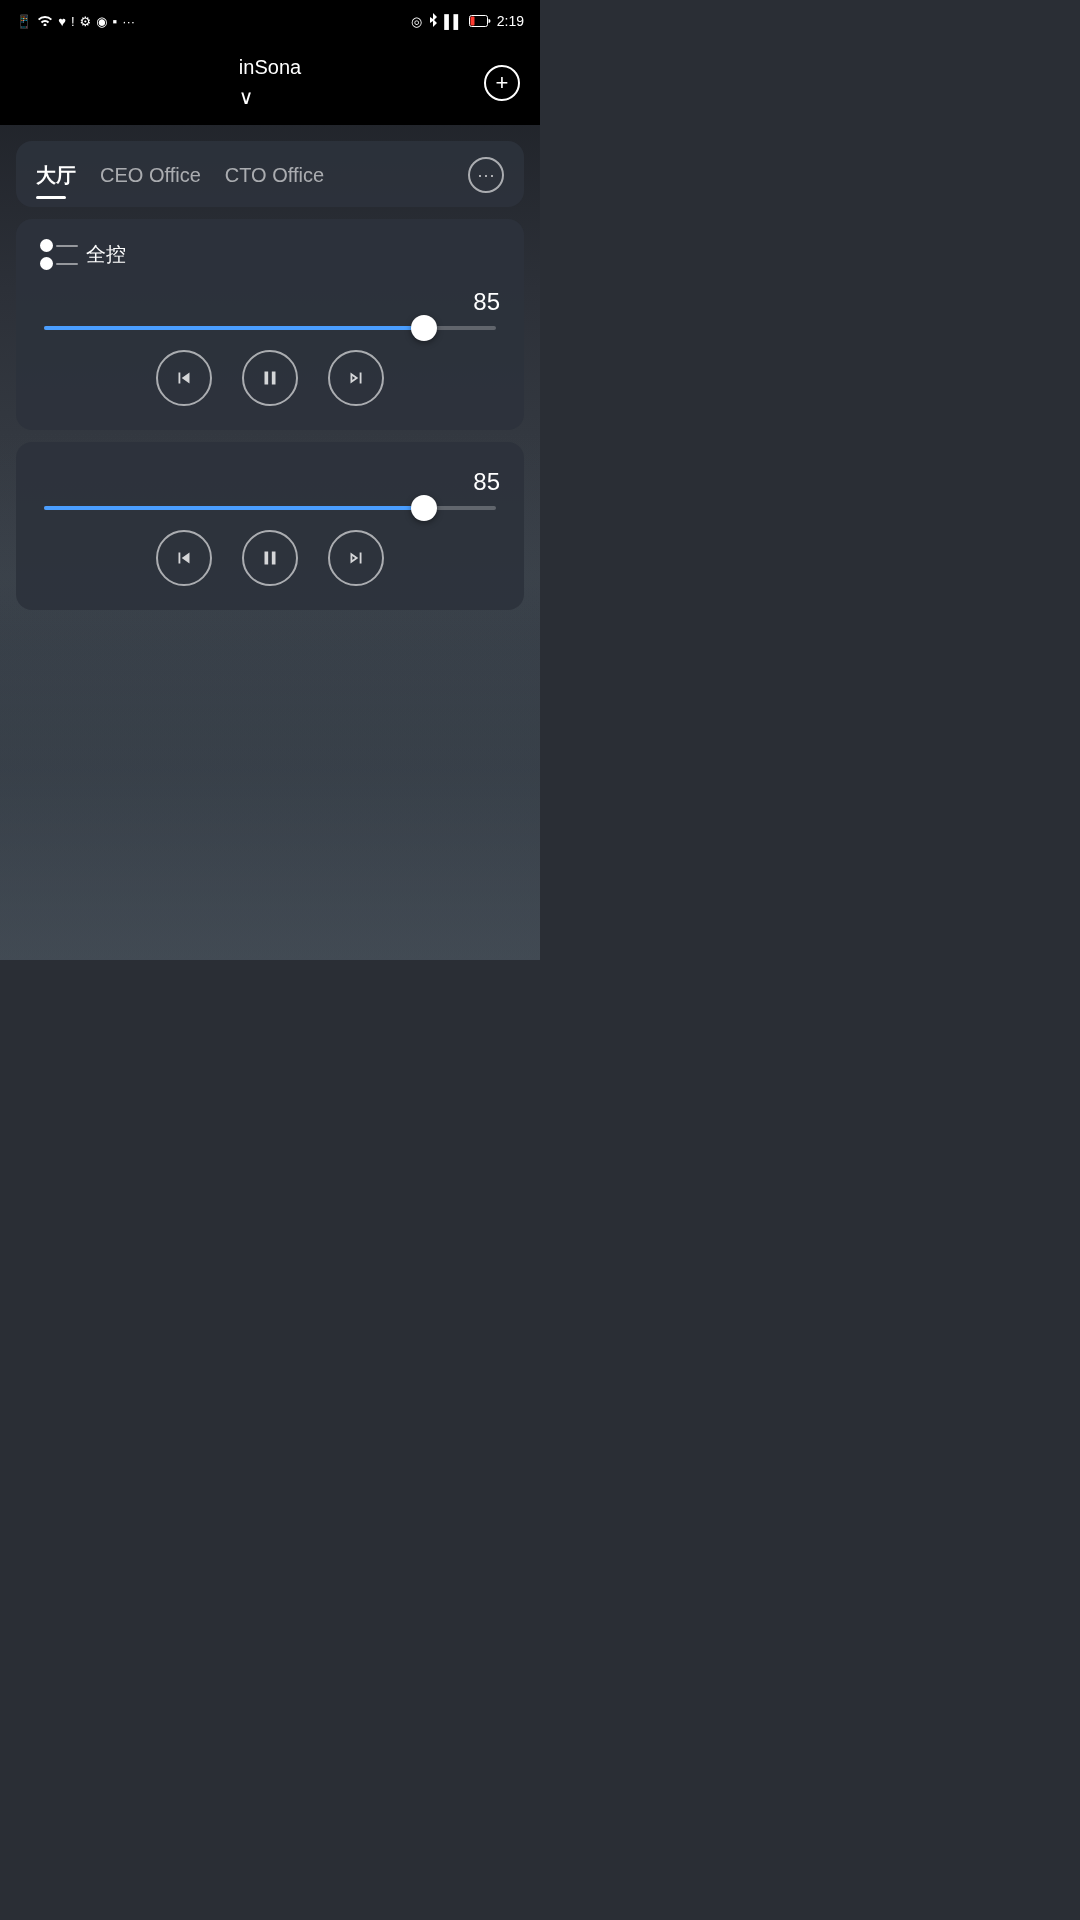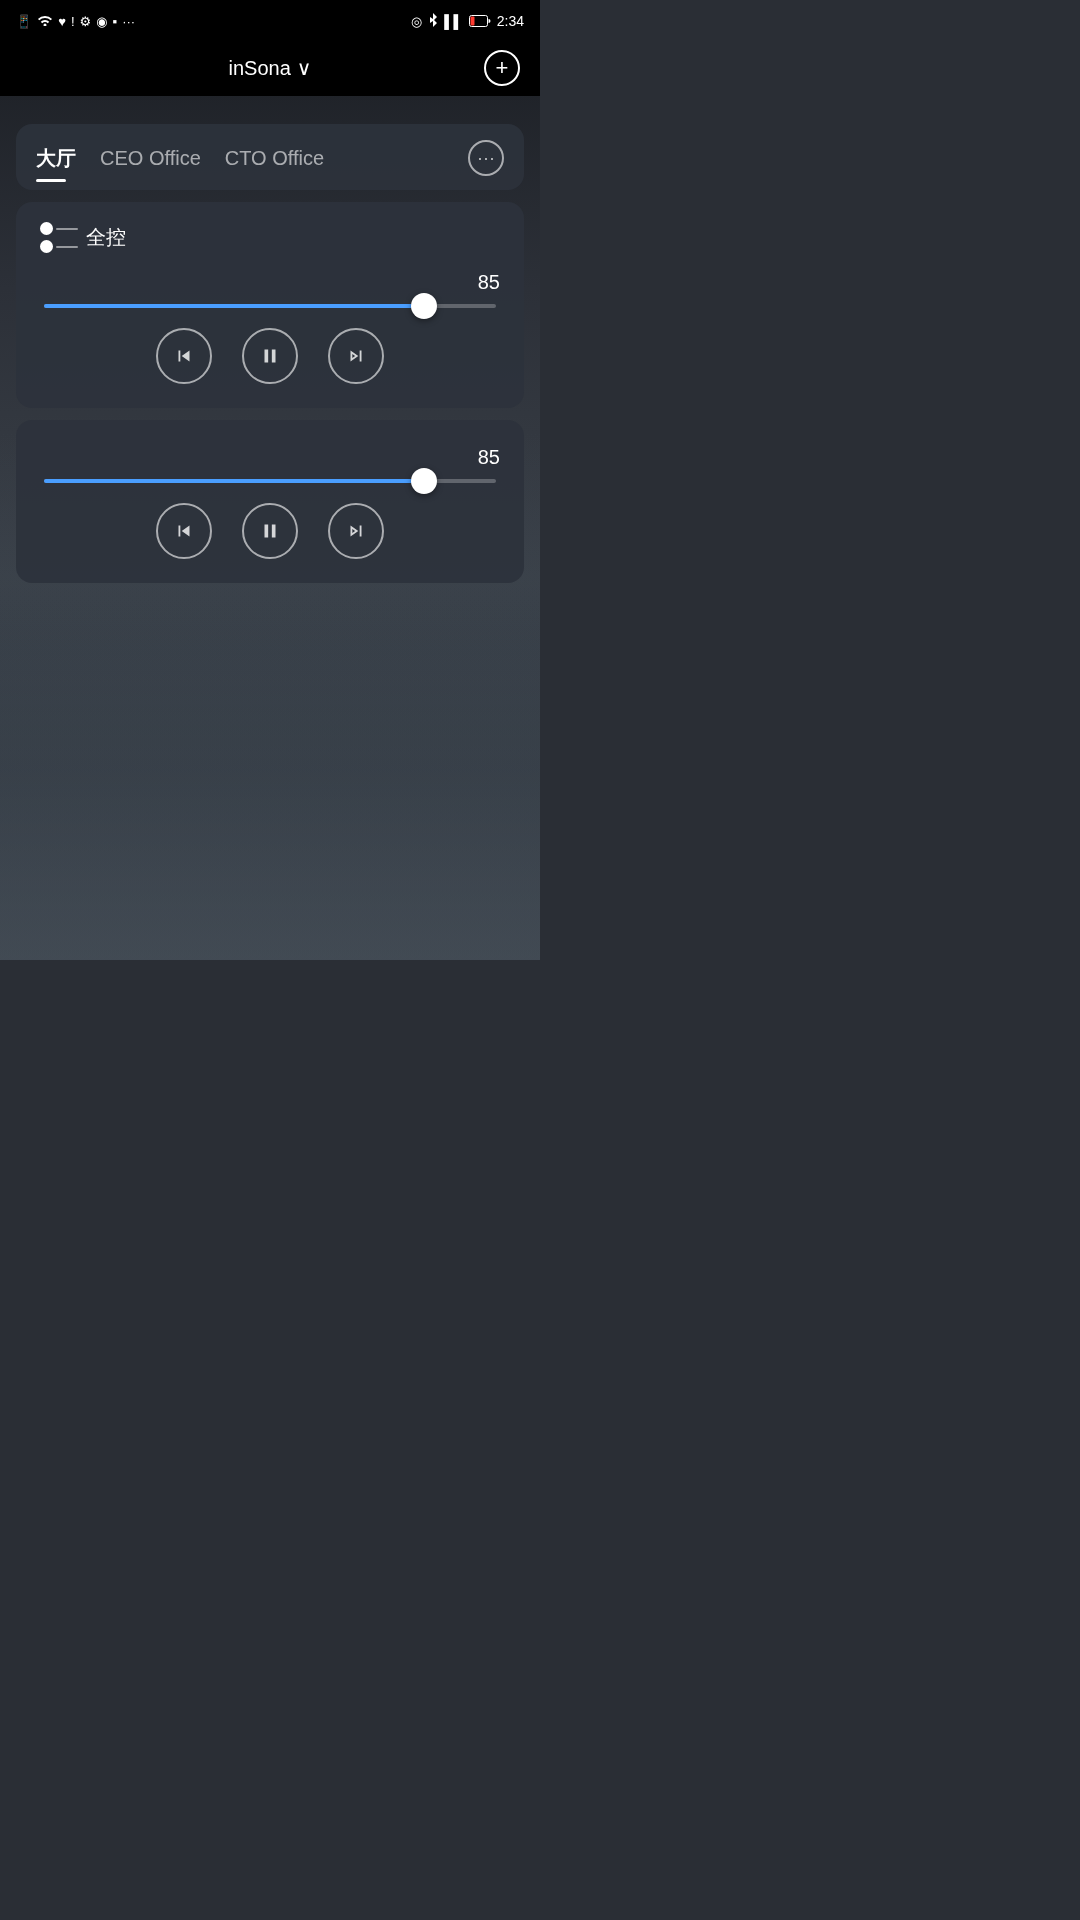--- a/index.html
+++ b/index.html
@@ -83,22 +83,23 @@
       align-items: center;
       padding: 16px 20px;
       background: #000;
     }
 
     .app-title {
       color: white;
       font-size: 20px;
       font-weight: 400;
       display: flex;
-      align-items: flex-end;
+      align-items: flex-start;
       gap: 6px;
+      flex-direction: column;
     }
 
     .add-button {
       position: absolute;
       right: 20px;
       width: 36px;
       height: 36px;
       border: 2px solid white;
       border-radius: 50%;
       display: flex;
@@ -106,21 +107,21 @@
       justify-content: center;
       color: white;
       font-size: 22px;
       cursor: pointer;
     }
 
     
     .main-content {
       position: relative;
       z-index: 5;
-      padding: 28px 16px;
+      padding: 16px 16px;
       display: flex;
       flex-direction: column;
       gap: 12px;
     }
 
     
     .tabs-card {
       background: rgba(45, 50, 60, 0.92);
       border-radius: 16px;
       padding: 16px 20px 14px;
@@ -229,21 +230,21 @@
 
     
     .slider-container {
       margin: 6px 0 20px;
       position: relative;
     }
 
     .slider-value {
       text-align: right;
       color: white;
-      font-size: 20px;
+      font-size: 24px;
       margin-bottom: 10px;
     }
 
     .slider-track {
       position: relative;
       height: 4px;
       background: rgba(255,255,255,0.25);
       border-radius: 2px;
       margin: 0 4px;
     }
@@ -339,21 +340,21 @@
       </svg>
     </span>
     <span class="status-icon">▌▌</span>
     <span class="battery-icon">
       <svg width="22" height="12" viewBox="0 0 22 12" fill="none">
         <rect x="0.5" y="0.5" width="18" height="11" rx="2" stroke="white" stroke-width="1"></rect>
         <rect x="1.5" y="1.5" width="4" height="9" rx="1" fill="#ff3b30"></rect>
         <path d="M19.5 4v4a1.5 1.5 0 0 0 0-4z" fill="white"></path>
       </svg>
     </span>
-    <span class="time-display">2:34</span>
+    <span class="time-display">2:19</span>
   </div>
 </div>
 
 <div class="top-bar">
   <div class="app-title">
     <span>inSona</span>
     <span>∨</span>
   </div>
   <div class="add-button">
     <span>+</span>

